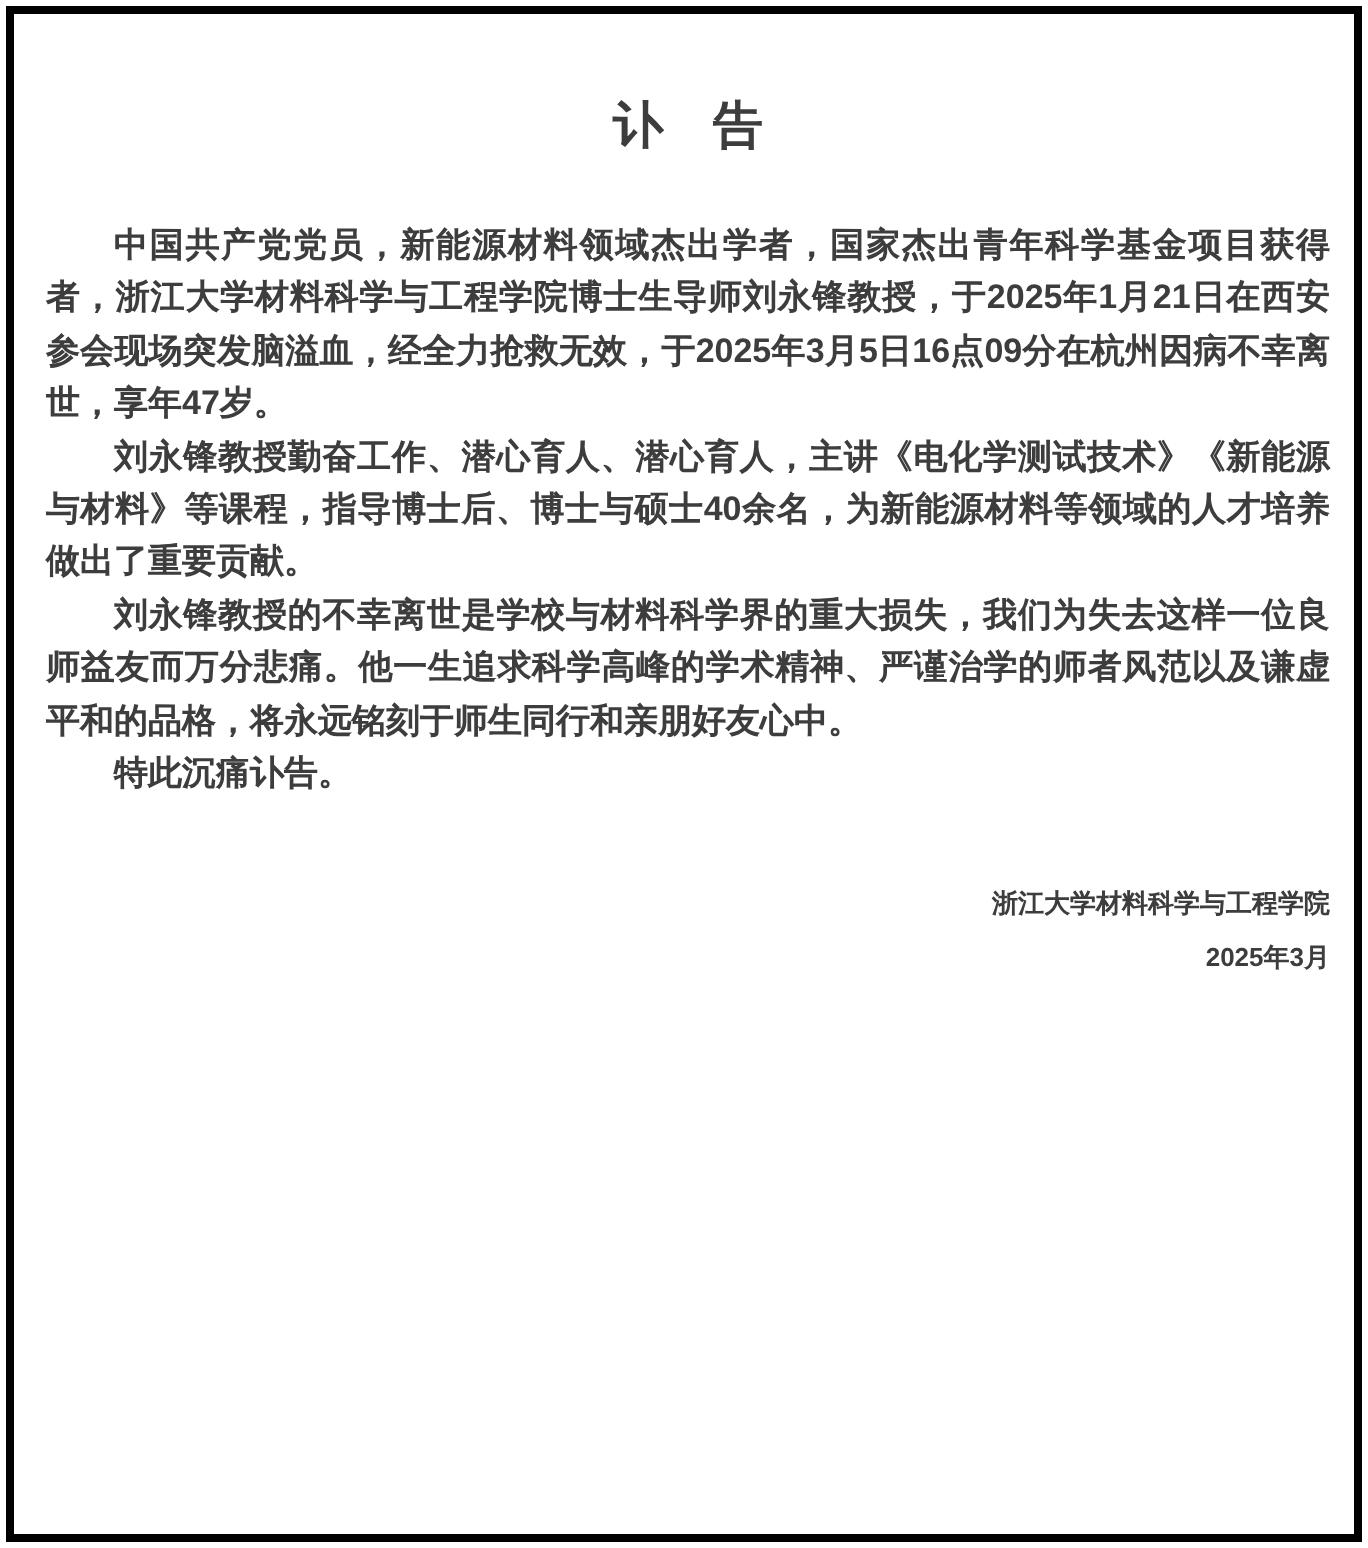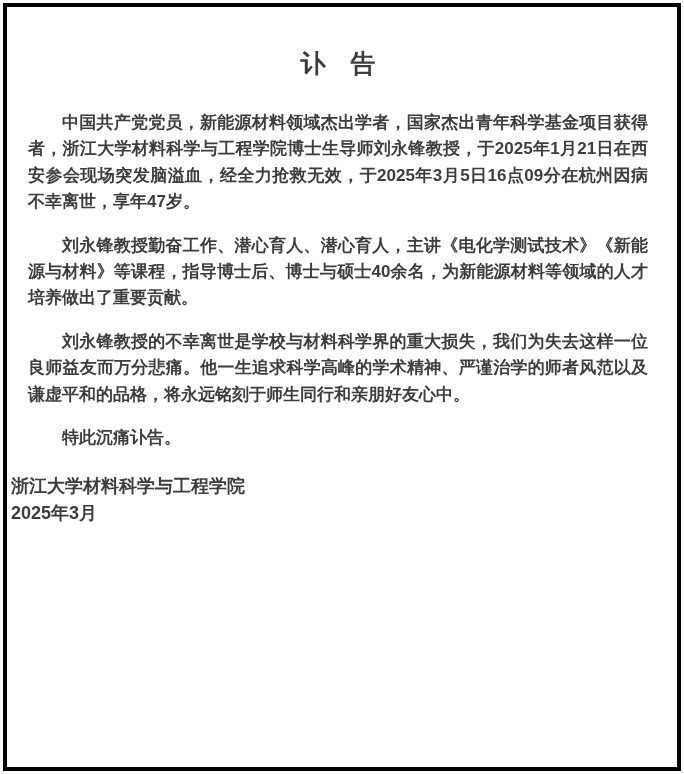--- a/index.html
+++ b/index.html
@@ -15,44 +15,44 @@
   }
   .page {
     position: absolute;
     top: 3px; left: 3px; right: 3px; bottom: 3px;
     border: 4px solid var(--border, #000000);
     background: var(--background, #ffffff);
     box-sizing: border-box;
     overflow: hidden;
   }
   .inner {
-    padding: 40px 12px 0 4px;
+    padding: 40px 12px 0 16px;
   }
   .doc-title {
     text-align: center;
     font-size: 25px;
     line-height: 32px;
     font-weight: bold;
     color: var(--text, #3d3d3d);
     margin: 0 0 31px 0;
   }
   .body-text p {
-    margin: 17px;
+    margin: 0;
     font-size: 17px;
     line-height: 26.4px;
     font-weight: bold;
     color: var(--text, #3d3d3d);
     text-align: justify;
     text-justify: inter-ideograph;
     text-indent: 2em;
   }
   .signature {
-    margin-top: 22px;
-    text-align: left;
-    font-size: 18px;
+    margin-top: 38px;
+    text-align: right;
+    font-size: 13px;
     line-height: 27px;
     font-weight: bold;
     color: var(--text, #3d3d3d);
   }
   .signature div {
     margin: 0;
   }
 </style>
 </head>
 <body>

